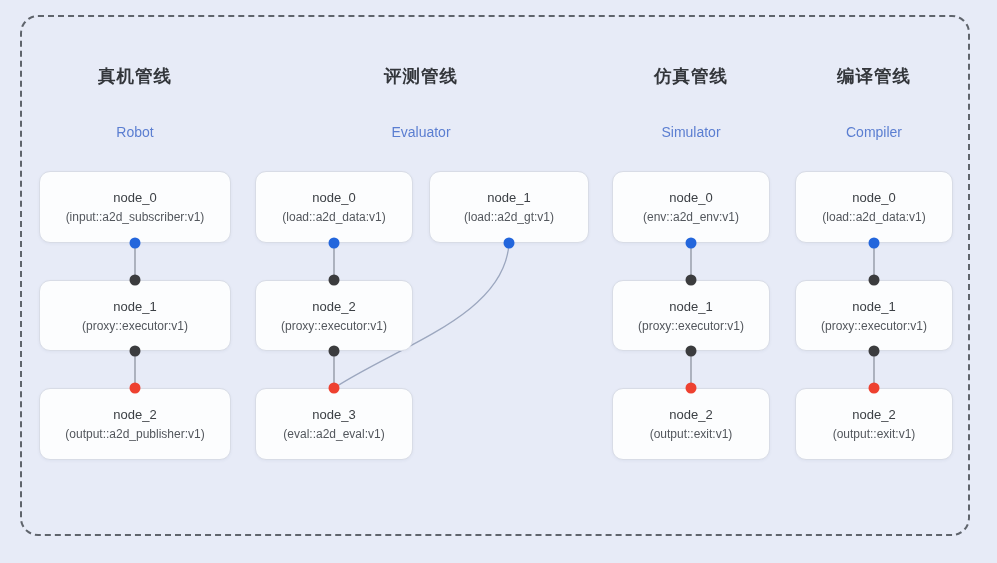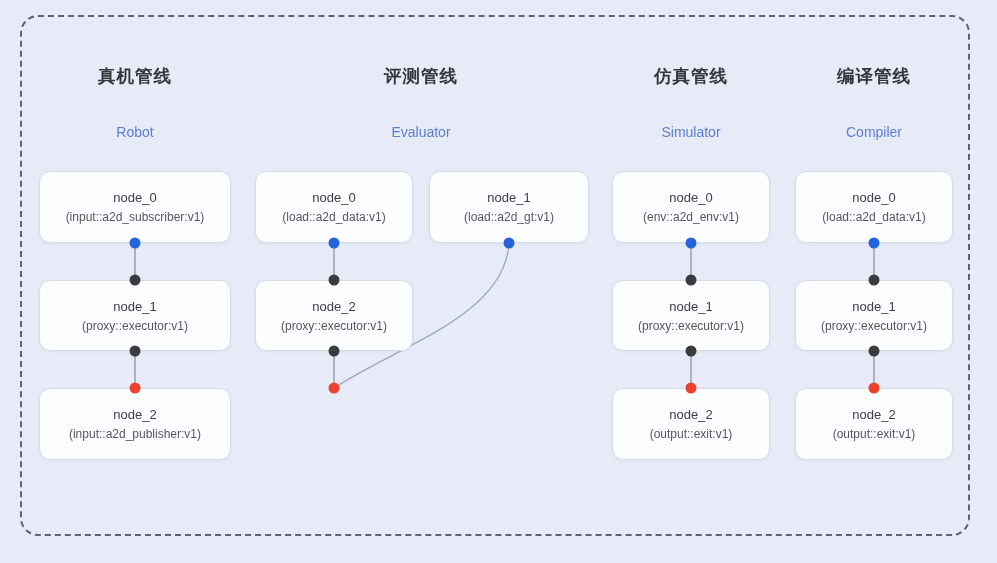--- a/index.html
+++ b/index.html
@@ -81,34 +81,38 @@
   <div class="node" style="left:39px;top:171px;width:192px;height:72px">
     <div class="nt">node_0</div>
     <div class="ns">(input::a2d_subscriber:v1)</div>
   </div>
   <div class="node" style="left:39px;top:280px;width:192px;height:71px">
     <div class="nt">node_1</div>
     <div class="ns">(proxy::executor:v1)</div>
   </div>
   <div class="node" style="left:39px;top:388px;width:192px;height:72px">
     <div class="nt">node_2</div>
-    <div class="ns">(input::a2d_publisher:v1)</div>
+    <div class="ns">(output::a2d_publisher:v1)</div>
   </div>
 
   <div class="node" style="left:255px;top:171px;width:158px;height:72px">
     <div class="nt">node_0</div>
     <div class="ns">(load::a2d_data:v1)</div>
   </div>
   <div class="node" style="left:429px;top:171px;width:160px;height:72px">
     <div class="nt">node_1</div>
     <div class="ns">(load::a2d_gt:v1)</div>
   </div>
   <div class="node" style="left:255px;top:280px;width:158px;height:71px">
     <div class="nt">node_2</div>
     <div class="ns">(proxy::executor:v1)</div>
+  </div>
+  <div class="node" style="left:255px;top:388px;width:158px;height:72px">
+    <div class="nt">node_3</div>
+    <div class="ns">(eval::a2d_eval:v1)</div>
   </div>
 
   <div class="node" style="left:612px;top:171px;width:158px;height:72px">
     <div class="nt">node_0</div>
     <div class="ns">(env::a2d_env:v1)</div>
   </div>
   <div class="node" style="left:612px;top:280px;width:158px;height:71px">
     <div class="nt">node_1</div>
     <div class="ns">(proxy::executor:v1)</div>
   </div>

